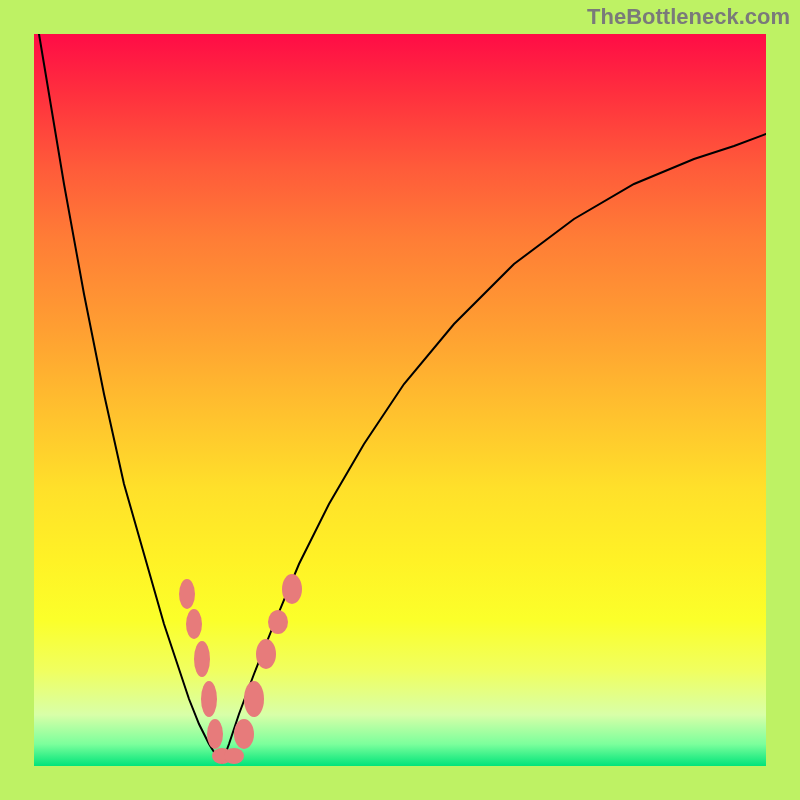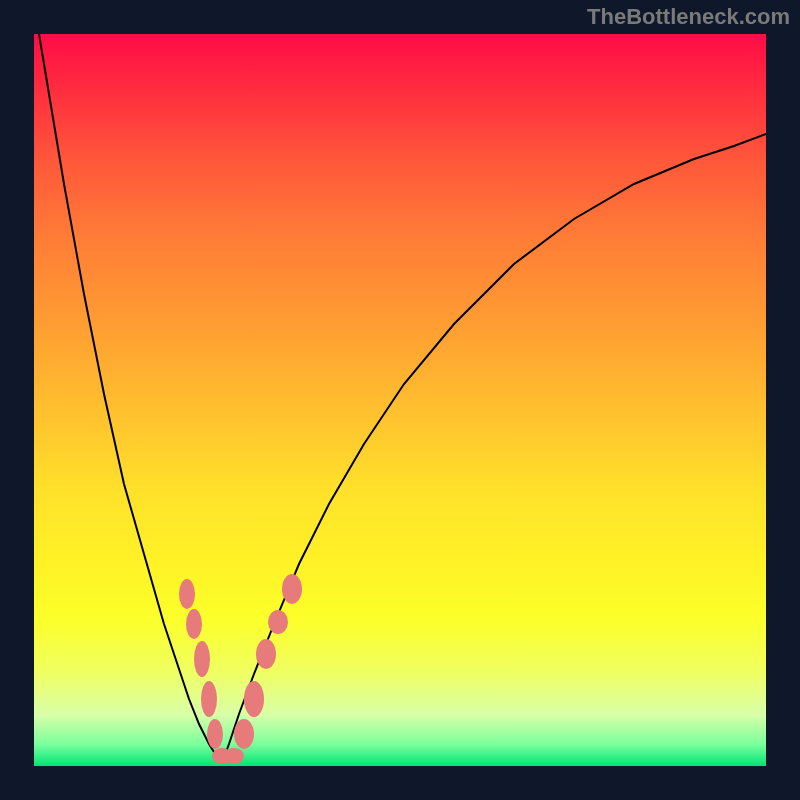--- a/index.html
+++ b/index.html
@@ -1,20 +1,20 @@
 <!DOCTYPE html>
 <html><head>
   <meta charset="utf-8">
   <style>
     * { margin: 0; padding: 0; box-sizing: border-box; }
     html, body { width: 800px; height: 800px; overflow: hidden; }
     .outer-frame {
       width: 800px;
       height: 800px;
-      background: #0f172a;
+      background: #bef264;
       position: relative;
     }
     .watermark {
       position: absolute;
       top: 4px;
       right: 10px;
       color: #7a7a7a;
       font-family: Arial, sans-serif;
       font-size: 22px;
       font-weight: bold;

